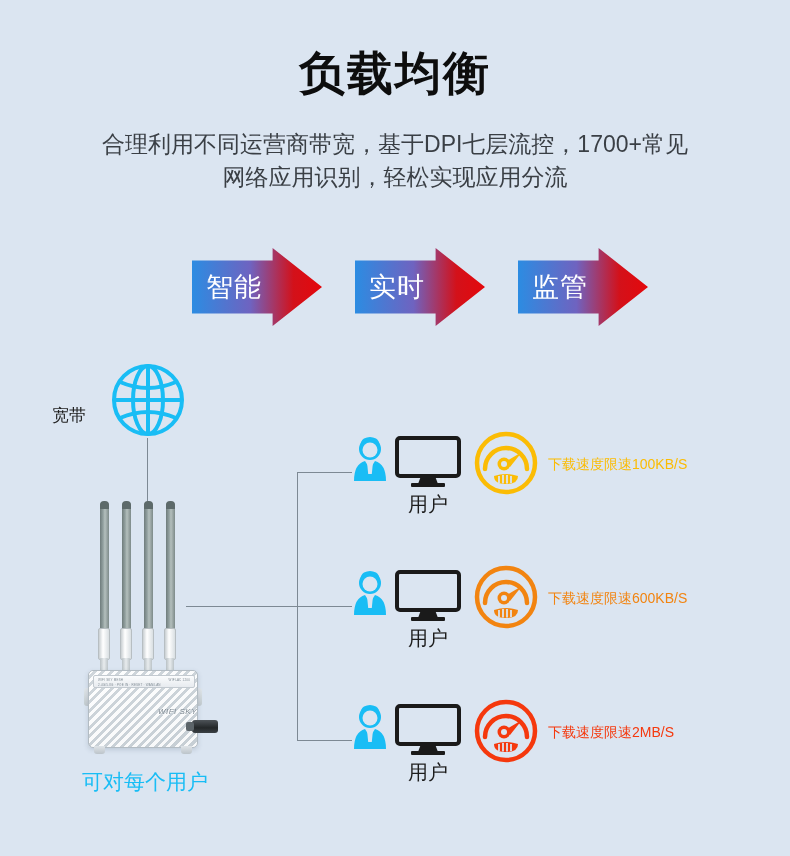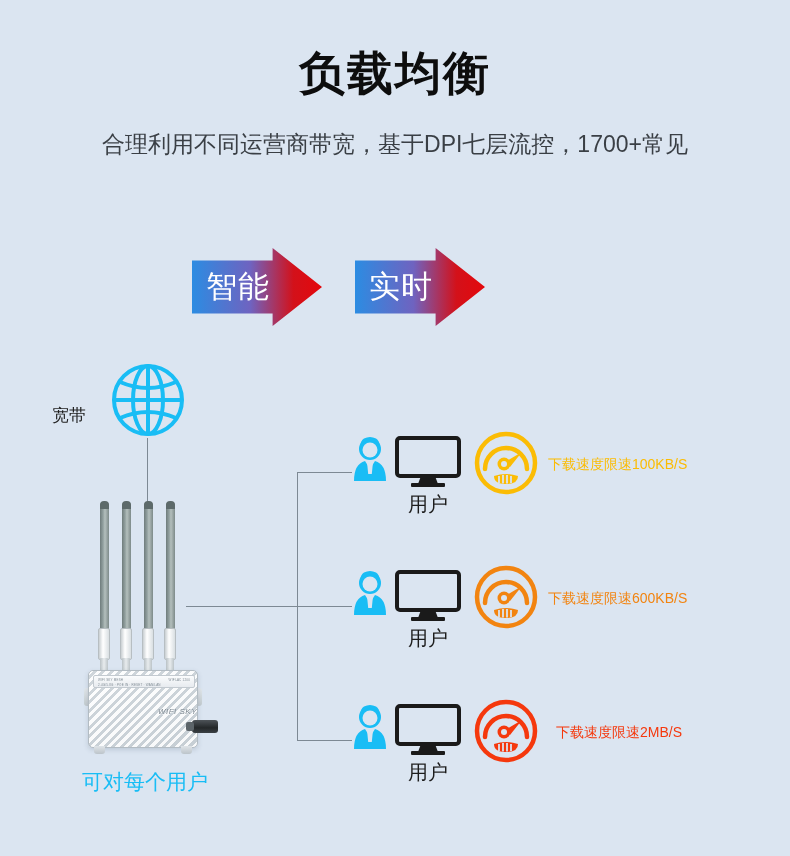--- a/index.html
+++ b/index.html
@@ -59,21 +59,21 @@
     width: 130px;
     height: 78px;
     background: linear-gradient(90deg, #2c8ce2 0%, #6f63c0 45%, #d3111a 78%, #e4080c 100%);
     -webkit-clip-path: polygon(0 16%, 62% 16%, 62% 0, 100% 50%, 62% 100%, 62% 84%, 0 84%);
     clip-path: polygon(0 16%, 62% 16%, 62% 0, 100% 50%, 62% 100%, 62% 84%, 0 84%);
     display: flex;
     align-items: center;
   }
   .arrow-label {
     color: #ffffff;
-    font-size: 31px;
+    font-size: 27px;
     font-weight: 500;
     padding-left: 14px;
     white-space: nowrap;
     letter-spacing: 1px;
   }
   .arrow-1 { left: 192px; }
   .arrow-2 { left: 355px; }
   .arrow-3 { left: 518px; }
 
   
@@ -271,28 +271,32 @@
   }
 </style>
 </head>
 <body>
 
 <div class="page">
 
   <div class="title">负载均衡</div>
   <div class="subtitle">
     <div>合理利用不同运营商带宽，基于DPI七层流控，1700+常见</div>
+    <div>网络应用识别，轻松实现应用分流</div>
   </div>
 
   <div class="arrows">
     <div class="arrow arrow-1">
       <span class="arrow-label">智能</span>
     </div>
     <div class="arrow arrow-2">
       <span class="arrow-label">实时</span>
+    </div>
+    <div class="arrow arrow-3">
+      <span class="arrow-label">监管</span>
     </div>
   </div>
 
   <div class="diagram">
 
     <div class="globe-label">宽带</div>
     <div class="globe">
       <svg width="76" height="76" viewBox="0 0 76 76">
         <circle cx="38" cy="38" r="34" fill="none" stroke="#19bdf5" stroke-width="4"></circle>
         <ellipse cx="38" cy="38" rx="15" ry="34" fill="none" stroke="#19bdf5" stroke-width="4"></ellipse>
@@ -444,17 +448,17 @@
           <path d="M31 31 L48 21 L36 36 Z" fill="#f5380d"></path>
           <circle cx="30" cy="33" r="6.5" fill="#f5380d"></circle>
           <circle cx="30" cy="33" r="3" fill="#dbe5f1"></circle>
           <path d="M20 45 Q32 41 44 45 Q44 53 32 53 Q20 53 20 45 Z" fill="#f5380d"></path>
           <line x1="25" y1="45" x2="25" y2="52" stroke="#dbe5f1" stroke-width="1.8"></line>
           <line x1="29" y1="44" x2="29" y2="52.5" stroke="#dbe5f1" stroke-width="1.8"></line>
           <line x1="33" y1="44" x2="33" y2="52.5" stroke="#dbe5f1" stroke-width="1.8"></line>
           <line x1="37" y1="45" x2="37" y2="52" stroke="#dbe5f1" stroke-width="1.8"></line>
         </svg>
       </div>
-      <div class="speed-label" style="color:#f5380d;margin-left:8px;">下载速度限速2MB/S</div>
+      <div class="speed-label" style="color:#f5380d;">下载速度限速2MB/S</div>
     </div>
 
   </div>
 </div>
 
 </body></html>

